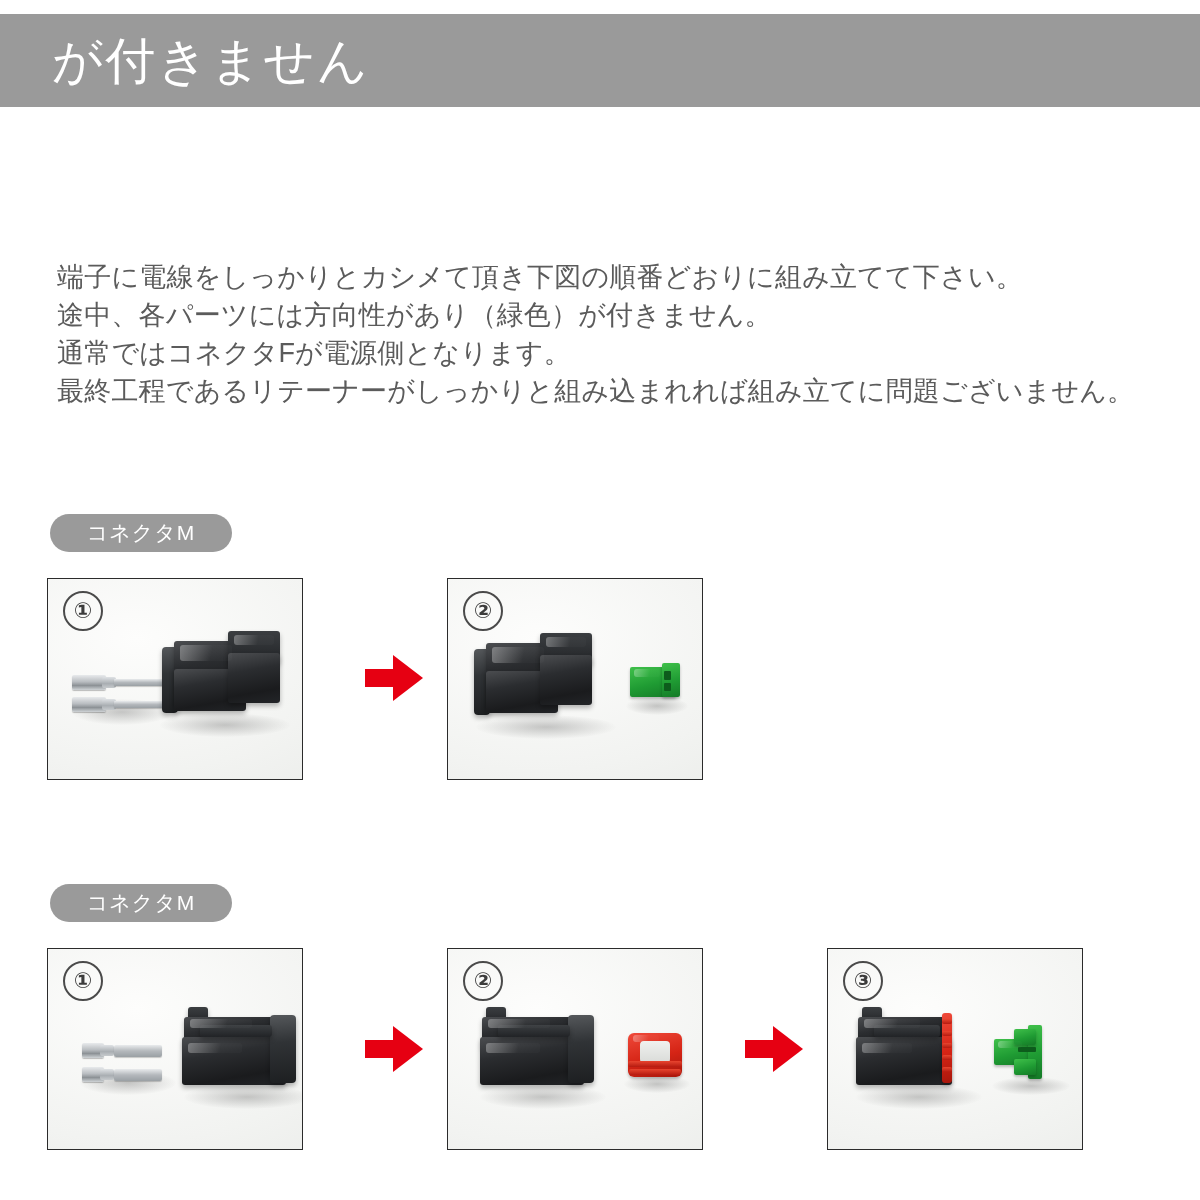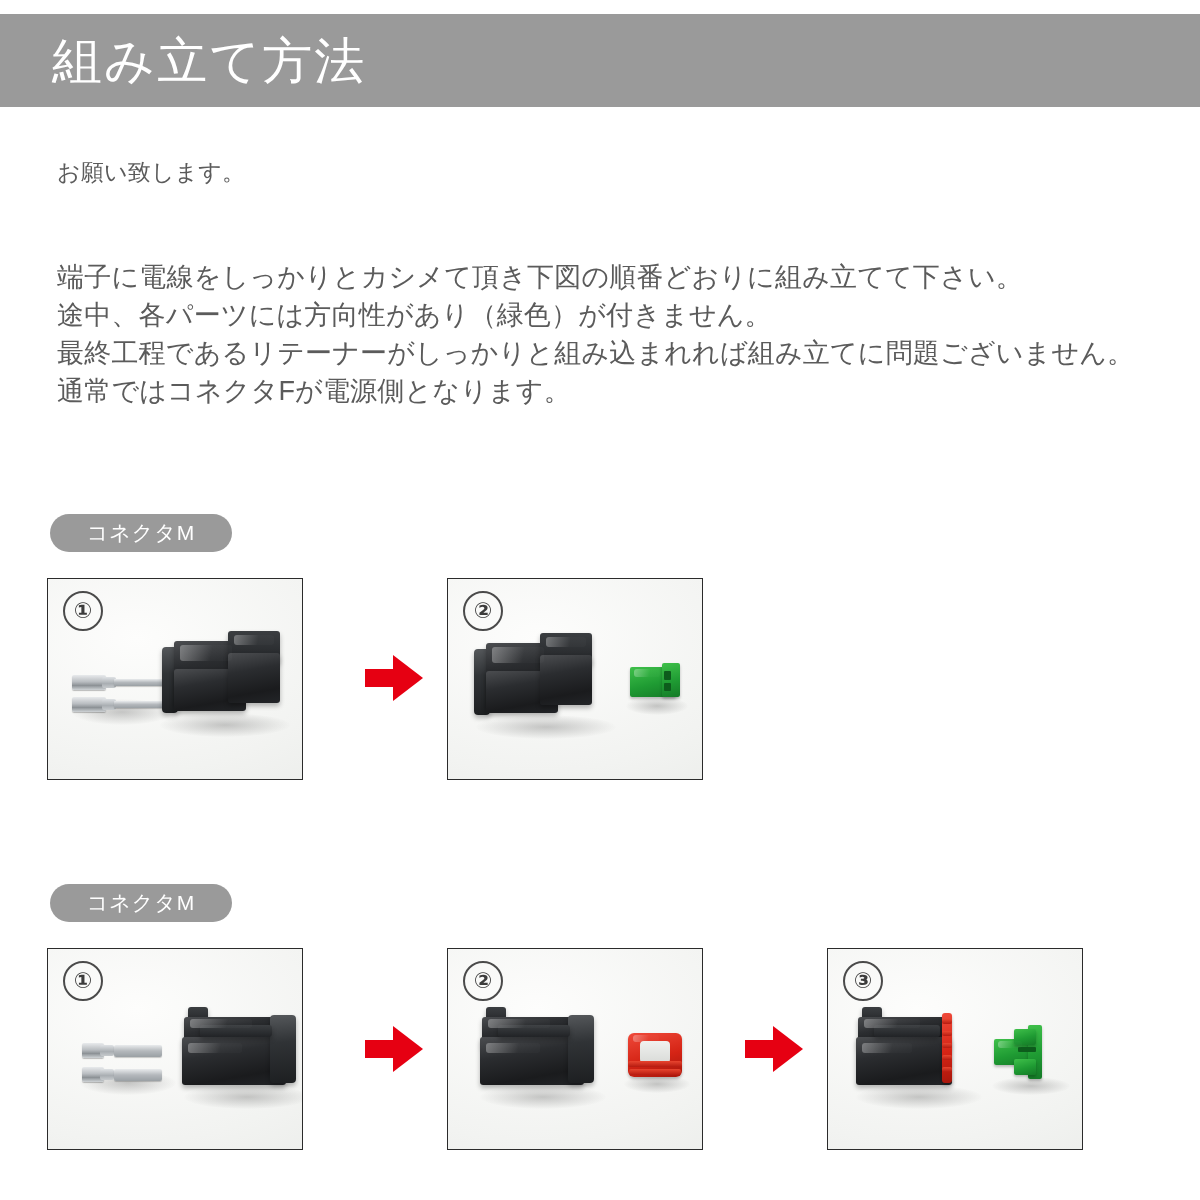--- a/index.html
+++ b/index.html
@@ -226,32 +226,31 @@
   .red-rib {
     position: absolute;
     background: linear-gradient(180deg,#e8452f 0%,#b51b10 100%);
     border-radius: 2px;
   }
 </style>
 </head>
 <body>
 
 <div class="header-banner">
-  <div class="header-title">組み立て方法</div>
+  <div class="header-title">が付きません</div>
 </div>
 
 <div class="intro">
-  <div class="para-line">お願い致します。</div>
 </div>
 
 <div class="notes">
   <div class="note-line">端子に電線をしっかりとカシメて頂き下図の順番どおりに組み立てて下さい。</div>
   <div class="note-line">途中、各パーツには方向性があり（緑色）が付きません。</div>
+  <div class="note-line">通常ではコネクタFが電源側となります。</div>
   <div class="note-line">最終工程であるリテーナーがしっかりと組み込まれれば組み立てに問題ございません。</div>
-  <div class="note-line">通常ではコネクタFが電源側となります。</div>
 </div>
 
 <div class="section-pill" id="pill-m">コネクタM</div>
 
 <div class="panel" style="left:47px; top:578px;">
   <div class="panel-inner"></div>
 
   <div class="shadow-soft" style="left:24px; top:120px; width:100px; height:26px;"></div>
   <div class="pin" style="left:24px; top:96px;">
     <div class="pin-barrel"></div>

